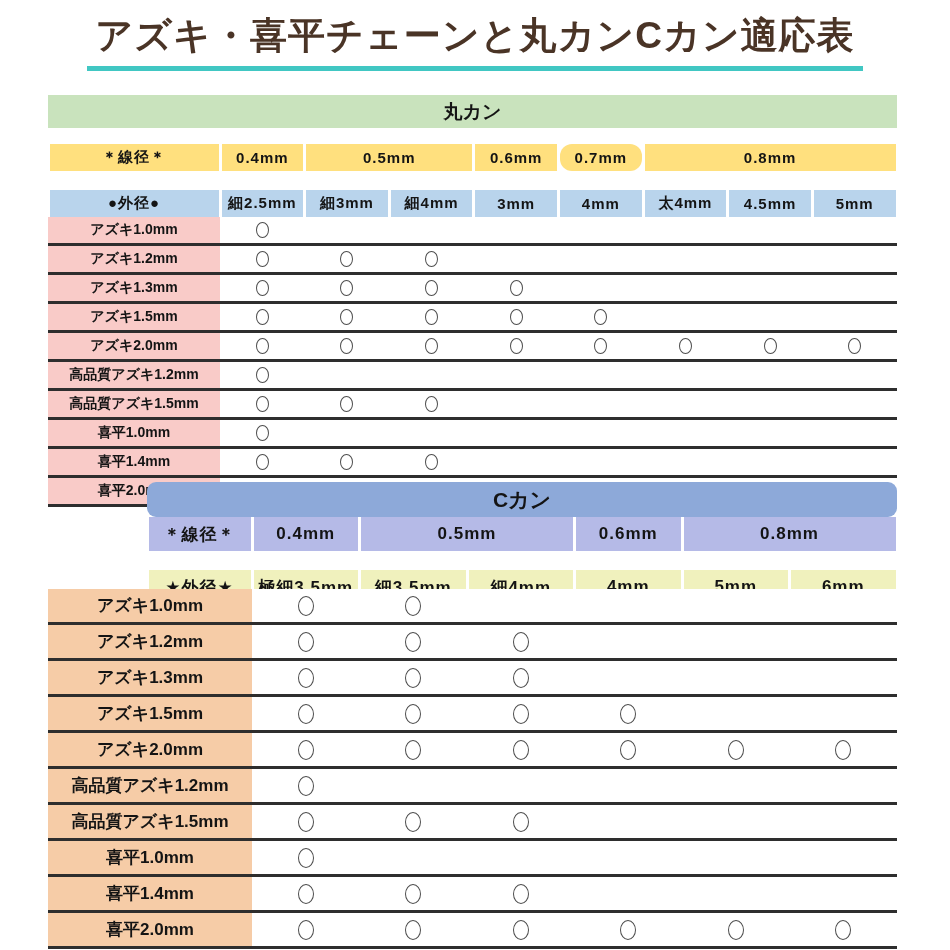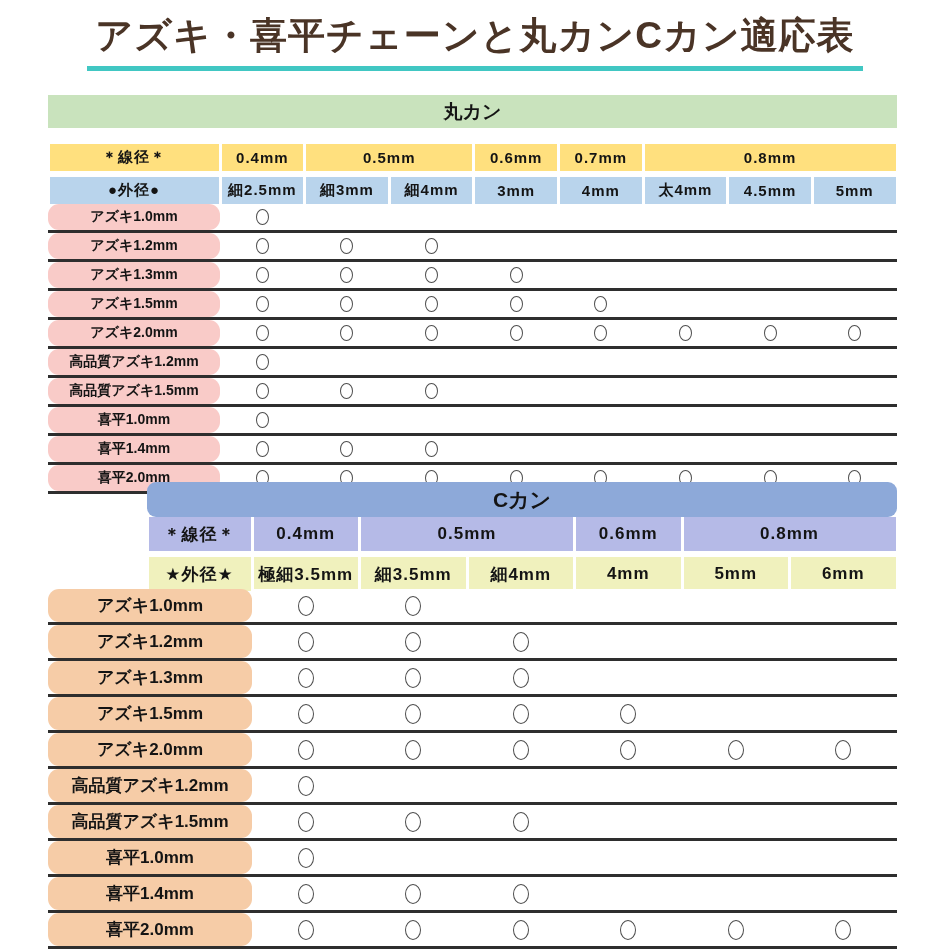--- a/index.html
+++ b/index.html
@@ -22,30 +22,30 @@
   .tbar2{height:35px;background:var(--ckan_blue);font-size:21px;margin-bottom:0;border-radius:9px;}
 
   .grid1{display:grid;grid-template-columns:172px repeat(8,1fr);}
   .grid2h{display:grid;grid-template-columns:105px repeat(6,1fr);}
   .grid2b{display:grid;grid-template-columns:204px repeat(6,1fr);}
 
   .hc{display:flex;align-items:center;justify-content:center;font-weight:bold;
       margin:0 1.5px;letter-spacing:1px;}
   .hr1 .hc{height:27px;font-size:15px;}
   .hr2 .hc{height:34px;font-size:17px;}
-  .hrow{margin-bottom:6px;}
+  .hrow{margin-bottom:19px;}
   .ylw{background:var(--yellow);}
   .blu{background:var(--blue);text-align:right;}
   .lav{background:var(--lavender);}
   .pyl{background:var(--pale_yellow);}
 
   .brow{border-bottom:3px solid var(--line);}
   .brow1{height:26px;}
   .brow2{height:33px;}
-  .lab{display:flex;align-items:center;justify-content:center;font-weight:bold;border-radius:11px;}
+  .lab{display:flex;align-items:center;justify-content:center;font-weight:bold;}
   .lab1{background:var(--pink);font-size:14px;}
   .lab2{background:var(--peach);font-size:17px;}
   .mc{display:flex;align-items:center;justify-content:center;background:#ffffff;}
   .ci{border-radius:50%;background:transparent;}
   .ci1{width:11px;height:14px;border:1.6px solid var(--circle);}
   .ci2{width:14px;height:18px;border:1.9px solid var(--circle);}
 </style>
 </head>
 <body>
 
@@ -53,21 +53,21 @@
   <h1 class="page-title">アズキ・喜平チェーンと丸カンCカン適応表</h1>
 </div>
 
 <section id="t1">
     <div class="tbar tbar1">丸カン</div>
     <div class="grid1 hrow hr1">
       <div class="hc ylw">＊線径＊</div>
       <div class="hc ylw" style="grid-column: span 1;">0.4mm</div>
       <div class="hc ylw" style="grid-column: span 2;">0.5mm</div>
       <div class="hc ylw" style="grid-column: span 1;">0.6mm</div>
-      <div class="hc ylw" style="grid-column: span 1;">0.7mm</div>
+      <div class="hc ylw" style="grid-column: span 1; border-radius: 12px;">0.7mm</div>
       <div class="hc ylw" style="grid-column: span 3;">0.8mm</div>
     </div>
     <div class="grid1 hr1">
       <div class="hc blu">●外径●</div>
       <div class="hc blu">細2.5mm</div>
       <div class="hc blu">細3mm</div>
       <div class="hc blu">細4mm</div>
       <div class="hc blu">3mm</div>
       <div class="hc blu">4mm</div>
       <div class="hc blu">太4mm</div>

